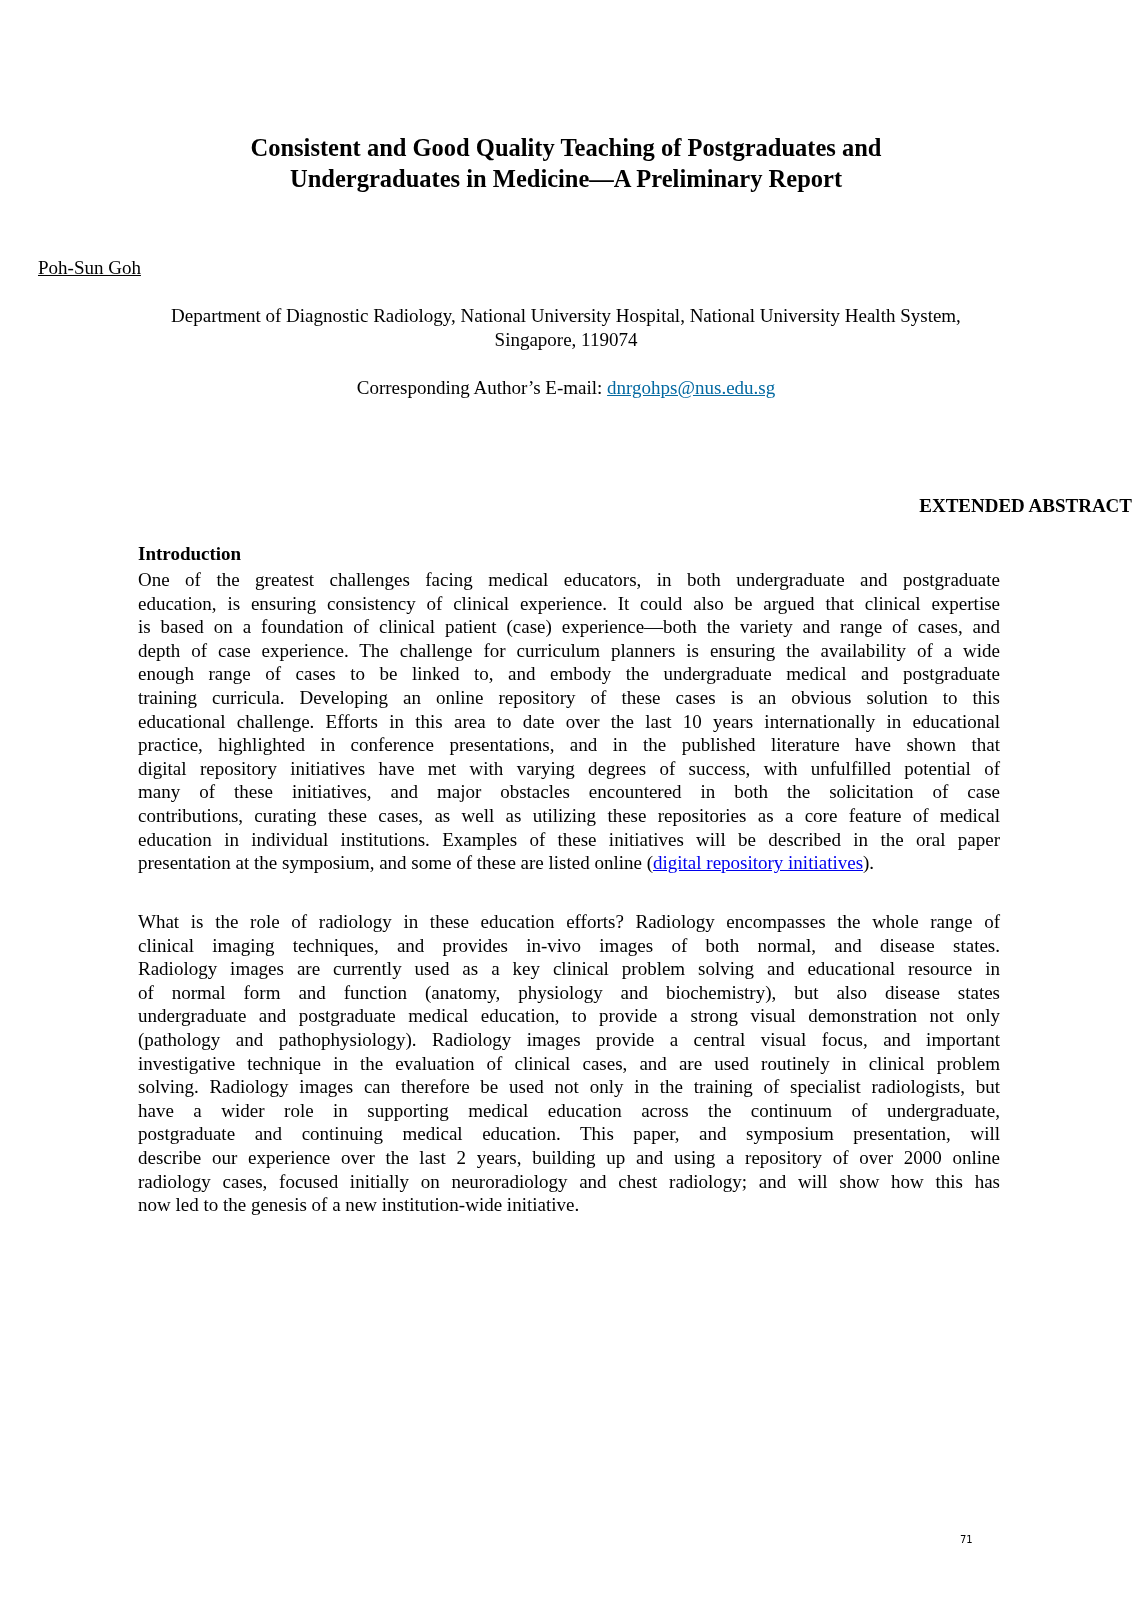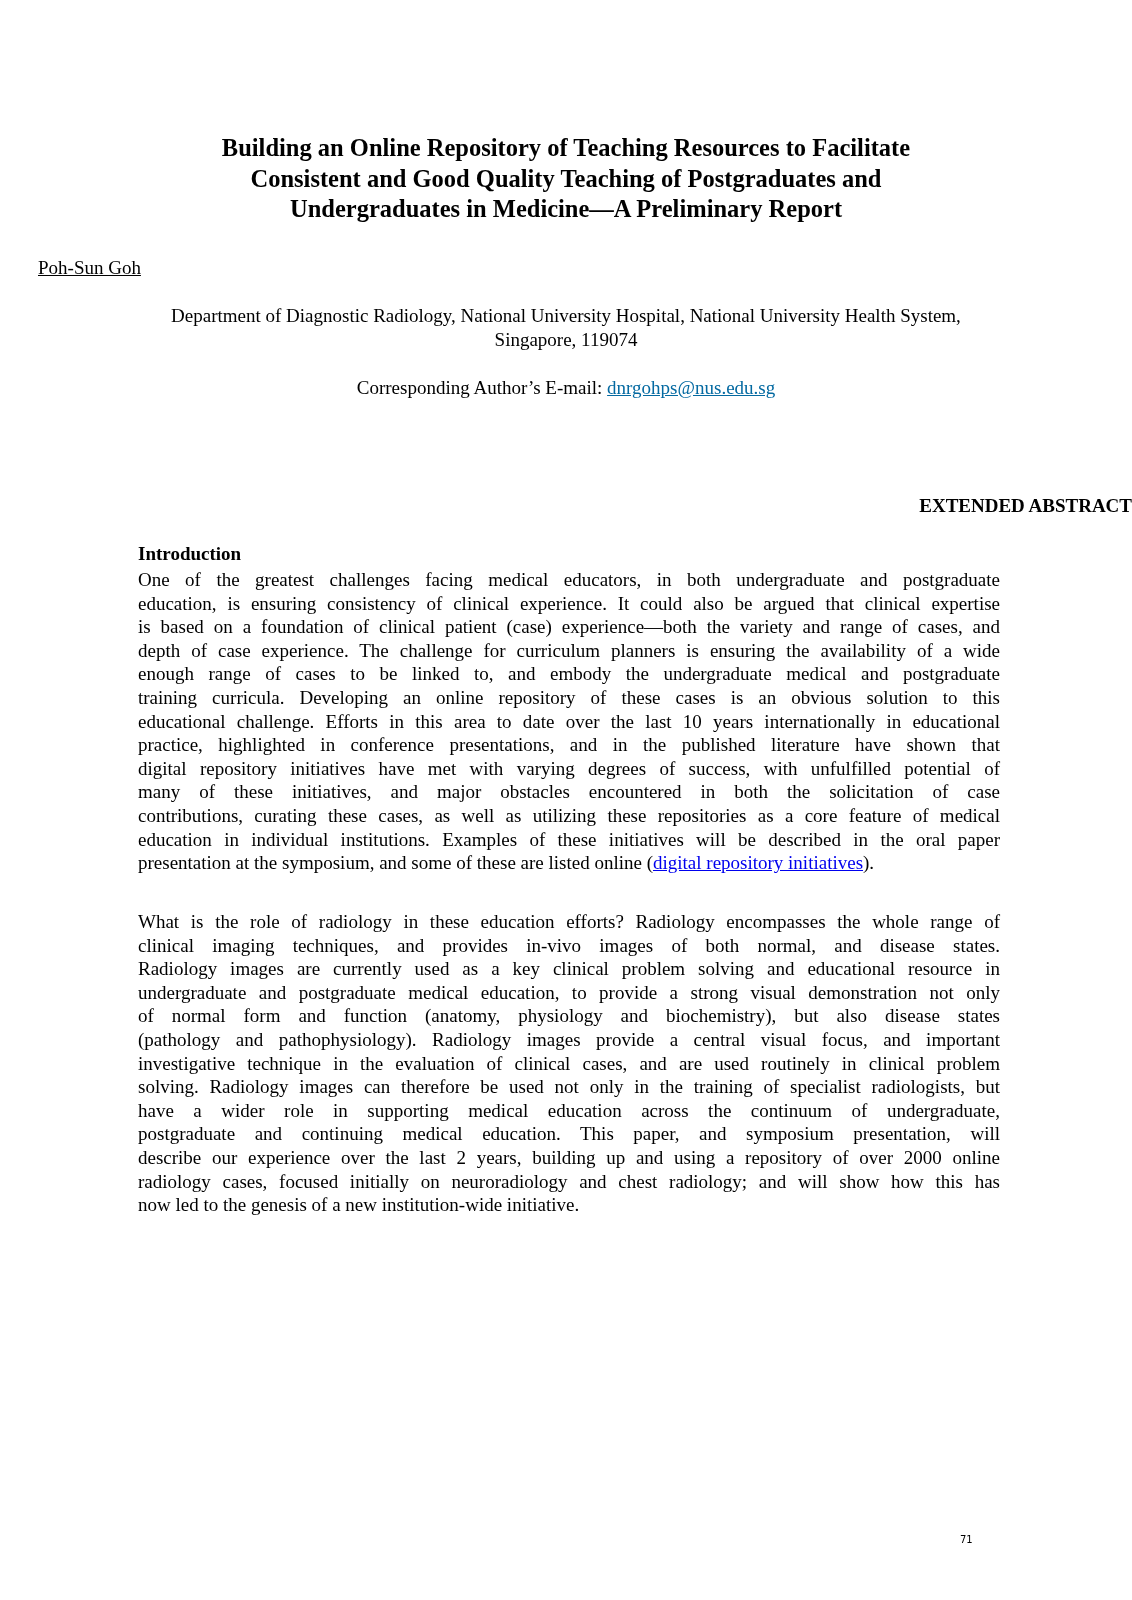--- a/index.html
+++ b/index.html
@@ -52,21 +52,20 @@
     position: absolute; left: 960px; top: 1532px; font-family: "DejaVu Sans", sans-serif;
     font-size: 10px; line-height: 16px;
   }
 </style>
 </head>
 <body>
 
 <div class="page">
 
   <div class="title">
-    <div>Building an Online Repository of Teaching Resources to Facilitate</div>
     <div>Consistent and Good Quality Teaching of Postgraduates and</div>
     <div>Undergraduates in Medicine—A Preliminary Report</div>
   </div>
 
   <div class="author">
     <span>Poh-Sun Goh</span>
   </div>
 
   <div class="affil">
     <div>Department of Diagnostic Radiology, National University Hospital, National University Health System,</div>
@@ -95,22 +94,22 @@
     <span class="ln">many of these initiatives, and major obstacles encountered in both the solicitation of case</span>
     <span class="ln">contributions, curating these cases, as well as utilizing these repositories as a core feature of medical</span>
     <span class="ln">education in individual institutions. Examples of these initiatives will be described in the oral paper</span>
     <span class="ln last"><span>presentation at the symposium, and some of these are listed online (</span><a>digital repository initiatives</a><span>).</span></span>
   </div>
 
   <div class="para p2">
     <span class="ln">What is the role of radiology in these education efforts? Radiology encompasses the whole range of</span>
     <span class="ln">clinical imaging techniques, and provides in-vivo images of both normal, and disease states.</span>
     <span class="ln">Radiology images are currently used as a key clinical problem solving and educational resource in</span>
+    <span class="ln">of normal form and function (anatomy, physiology and biochemistry), but also disease states</span>
     <span class="ln">undergraduate and postgraduate medical education, to provide a strong visual demonstration not only</span>
-    <span class="ln">of normal form and function (anatomy, physiology and biochemistry), but also disease states</span>
     <span class="ln">(pathology and pathophysiology). Radiology images provide a central visual focus, and important</span>
     <span class="ln">investigative technique in the evaluation of clinical cases, and are used routinely in clinical problem</span>
     <span class="ln">solving. Radiology images can therefore be used not only in the training of specialist radiologists, but</span>
     <span class="ln">have a wider role in supporting medical education across the continuum of undergraduate,</span>
     <span class="ln">postgraduate and continuing medical education. This paper, and symposium presentation, will</span>
     <span class="ln">describe our experience over the last 2 years, building up and using a repository of over 2000 online</span>
     <span class="ln">radiology cases, focused initially on neuroradiology and chest radiology; and will show how this has</span>
     <span class="ln last">now led to the genesis of a new institution-wide initiative.</span>
   </div>
 

